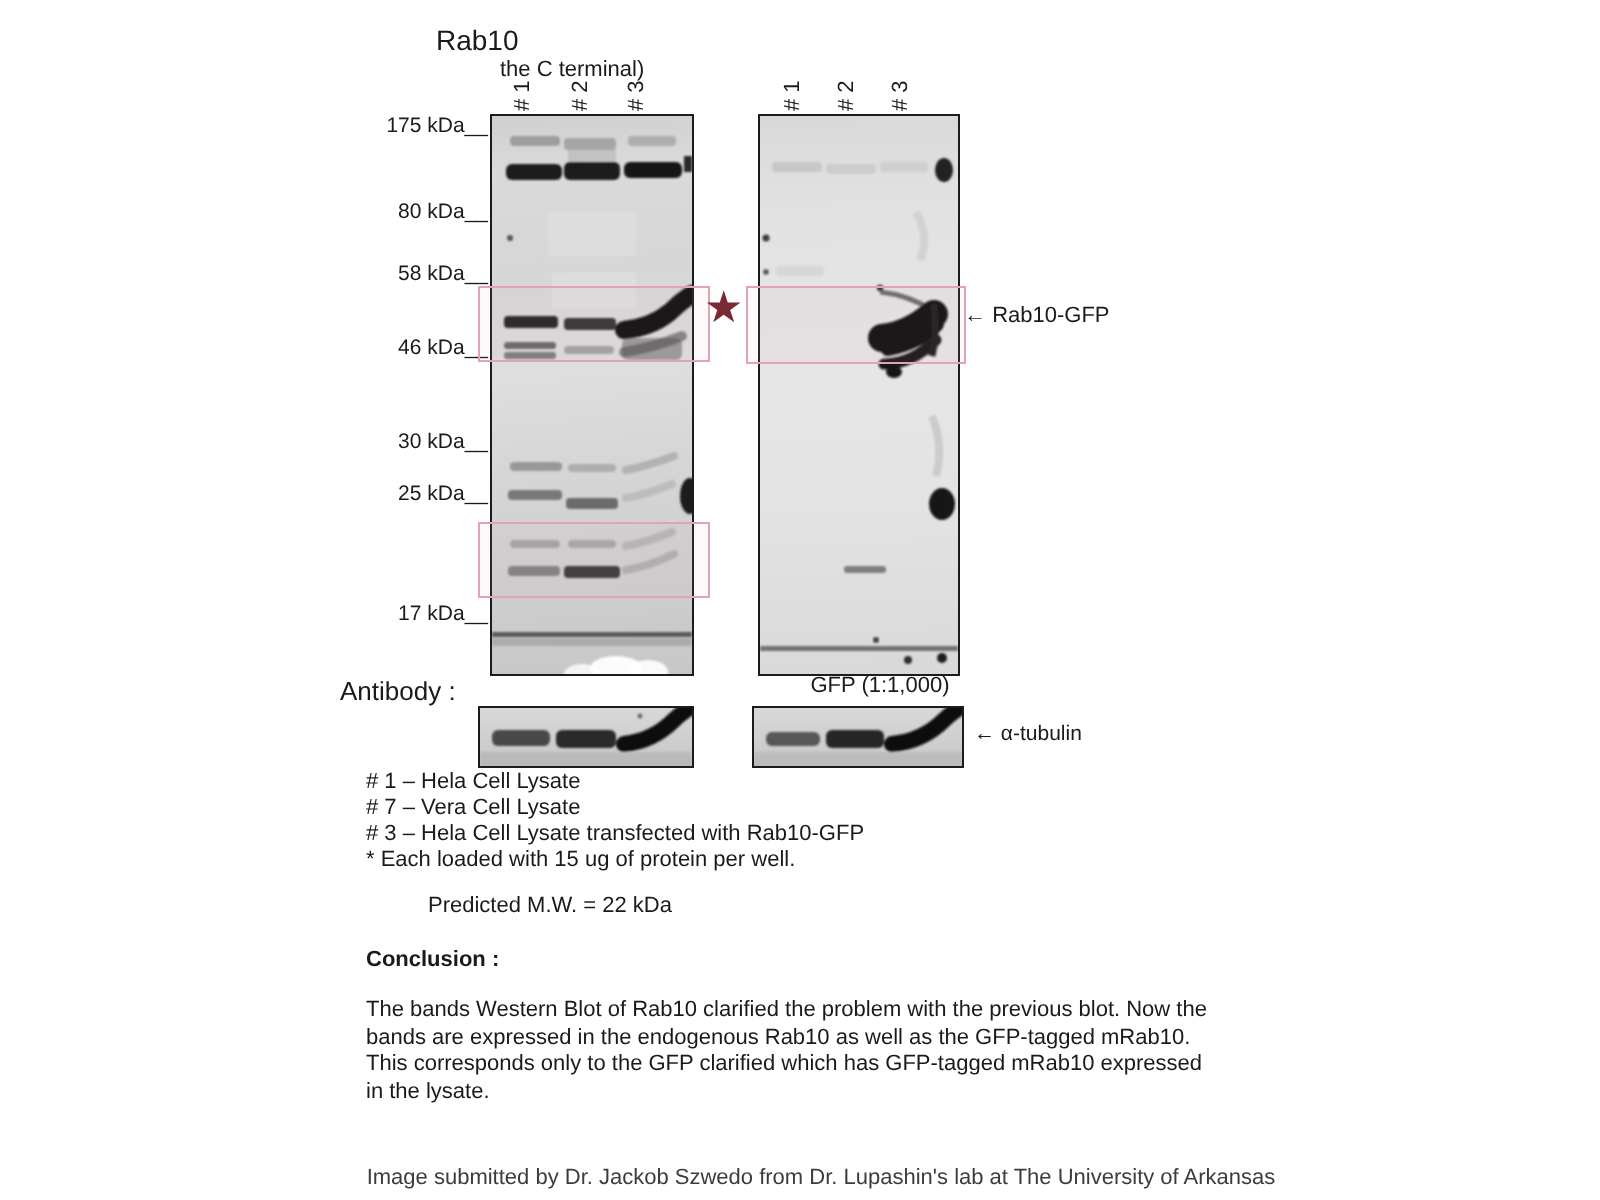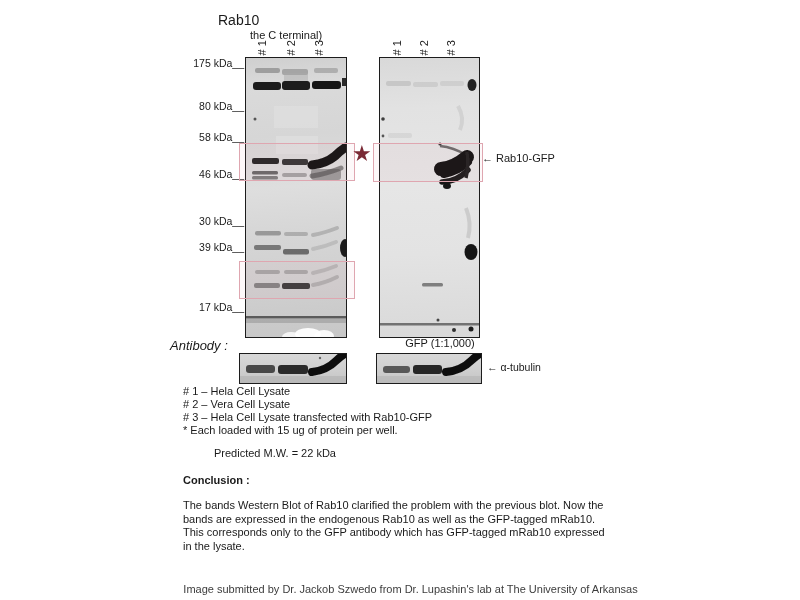--- a/index.html
+++ b/index.html
@@ -22,21 +22,21 @@
   .strip-left{left:239px;top:353px;width:106px;height:29px;}
   .strip-right{left:376px;top:353px;width:104px;height:29px;}
   .hibox{border:1px solid #dfa6b0;background:rgba(226,162,174,0.07);z-index:5;}
   .hibox1{left:239px;top:143px;width:114px;height:36px;}
   .hibox2{left:373px;top:143px;width:108px;height:37px;}
   .hibox3{left:239px;top:261px;width:114px;height:36px;}
   .star{left:352px;top:143px;font-size:22px;color:#7a2a35;z-index:6;line-height:22px;}
   .ann{font-size:11px;white-space:nowrap;}
   .ann-rab10gfp{left:482px;top:152px;}
   .ann-tubulin{left:487px;top:361px;font-size:10.5px;}
-  .antibody-label{left:170px;top:338px;font-size:13px;font-style:italic;}
+  .antibody-label{left:170px;top:338px;font-size:13px;}
   .ab-cap{font-size:11px;text-align:center;white-space:nowrap;}
   .ab-cap-left{left:245px;top:354px;width:100px;}
   .ab-cap-right{left:390px;top:337px;width:100px;}
   .legend-line{left:183px;font-size:11px;height:13px;line-height:13px;white-space:nowrap;}
   .predicted{left:183px;top:447px;font-size:11px;margin-left:31px;}
   .concl-head{left:183px;top:474px;font-size:11px;font-weight:bold;}
   .concl-line{left:183px;font-size:11px;height:13.5px;line-height:13.5px;white-space:nowrap;}
   .credit{left:21px;top:583px;width:779px;text-align:center;font-size:11px;color:#3c3c3c;white-space:nowrap;}
   svg{display:block;}
 </style>
@@ -54,21 +54,21 @@
 
   <div class="abs lane-label" style="left:384px;top:36px;"># 1</div>
   <div class="abs lane-label" style="left:411px;top:36px;"># 2</div>
   <div class="abs lane-label" style="left:438px;top:36px;"># 3</div>
 
   <div class="abs mw" style="top:57px;">175 kDa__</div>
   <div class="abs mw" style="top:100px;">80 kDa__</div>
   <div class="abs mw" style="top:131px;">58 kDa__</div>
   <div class="abs mw" style="top:168px;">46 kDa__</div>
   <div class="abs mw" style="top:215px;">30 kDa__</div>
-  <div class="abs mw" style="top:241px;">39 kDa__</div>
+  <div class="abs mw" style="top:241px;">25 kDa__</div>
   <div class="abs mw" style="top:301px;">17 kDa__</div>
 
   <div class="abs blot blot-left">
     <svg width="100" height="279" viewBox="0 0 100 279">
       <defs>
           <filter id="f1" x="-10%" y="-10%" width="120%" height="120%">
             <feGaussianBlur stdDeviation="0.6"></feGaussianBlur>
           </filter>
         </defs>
       <g filter="url(#f1)">
@@ -193,27 +193,27 @@
       </g>
     </svg>
   </div>
 
   <div class="abs ann ann-tubulin">
     <span>←</span>
     <span>α-tubulin</span>
   </div>
 
   <div class="abs legend-line" style="top:385px;"># 1 – Hela Cell Lysate</div>
-  <div class="abs legend-line" style="top:398px;"># 2 – Vera Cell Lysate</div>
+  <div class="abs legend-line" style="top:398px;"># 7 – Vera Cell Lysate</div>
   <div class="abs legend-line" style="top:411px;"># 3 – Hela Cell Lysate transfected with Rab10-GFP</div>
   <div class="abs legend-line" style="top:424px;">* Each loaded with 15 ug of protein per well.</div>
 
   <div class="abs predicted">Predicted M.W. = 22 kDa</div>
 
   <div class="abs concl-head">Conclusion :</div>
   <div class="abs concl-line" style="top:499px;">The bands Western Blot of Rab10 clarified the problem with the previous blot. Now the</div>
   <div class="abs concl-line" style="top:512.5px;">bands are expressed in the endogenous Rab10 as well as the GFP-tagged mRab10.</div>
-  <div class="abs concl-line" style="top:526px;">This corresponds only to the GFP antibody which has GFP-tagged mRab10 expressed</div>
+  <div class="abs concl-line" style="top:526px;">This corresponds only to the GFP clarified which has GFP-tagged mRab10 expressed</div>
   <div class="abs concl-line" style="top:539.5px;">in the lysate.</div>
 
   <div class="abs credit">Image submitted by Dr. Jackob Szwedo from Dr. Lupashin's lab at The University of Arkansas</div>
 
 </div>
 
 </body></html>

